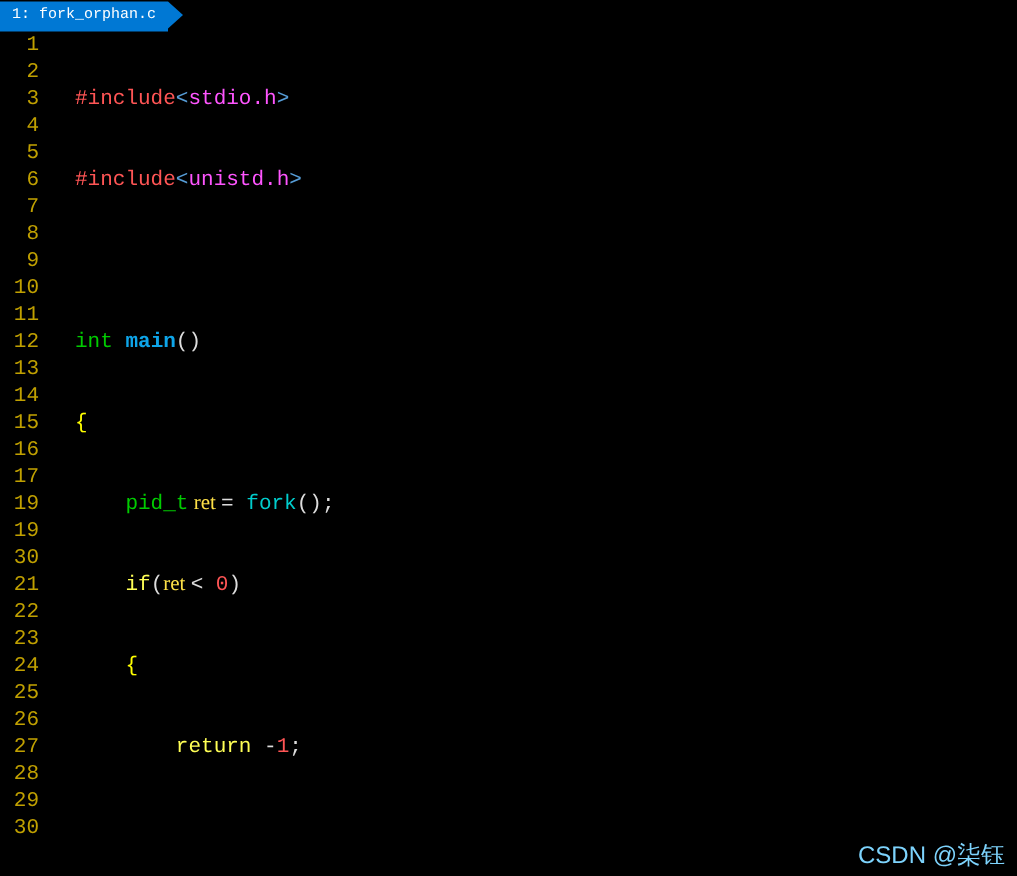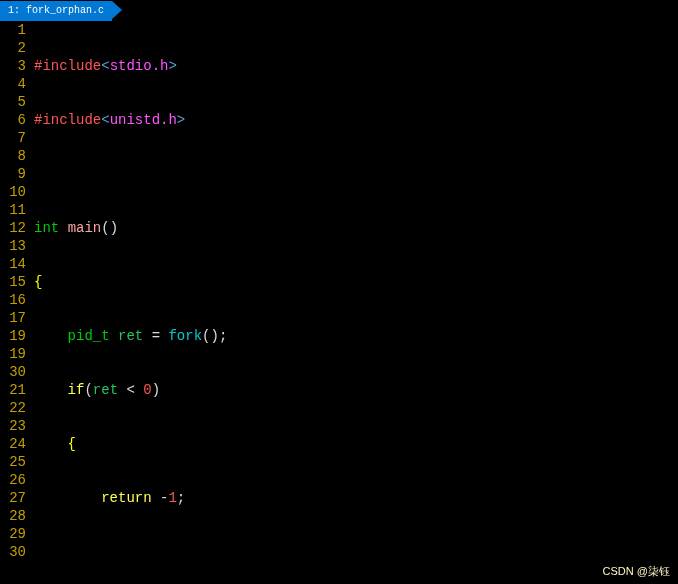--- a/index.html
+++ b/index.html
@@ -46,40 +46,41 @@
     }
     .gutter div { height: 18px; }
     .code {
       flex: 1;
       white-space: pre;
       color: #dcdcdc;
     }
     .code-line {
       height: 18px;
       padding-left: 4px;
+      margin-left: 16px;
     }
     .c-preproc { color: #ff5555; }
     .c-include { color: #569cd6; }
     .c-header { color: #ff55ff; }
     .c-type { color: #00cc00; }
-    .c-func { color: #fca5a5; }
+    .c-func { color: #0ea5e9; font-weight: bold; }
     .c-funccall { color: #00cccc; }
     .c-paren { color: #dcdcdc; }
     .c-brace { color: #ffff00; }
     .c-keyword { color: #ffff55; }
     .c-operator { color: #dcdcdc; }
     .c-number { color: #ff5555; }
     .c-comment { color: #00aaff; }
-    .c-ident { color: #22c55e; }
+    .c-ident { color: #fde047; font-family: Liberation Serif, serif; }
     .watermark {
       position: absolute;
       bottom: 4px;
       right: 8px;
-      color: #fef9c3;
-      font-size: 11px;
+      color: #7dd3fc;
+      font-size: 16px;
       font-family: sans-serif;
     }
   </style>
 </head>
 <body>
 
 
 
 <div class="tab-bar"><span>  1: </span><span>fork_orphan.c</span></div>
 

